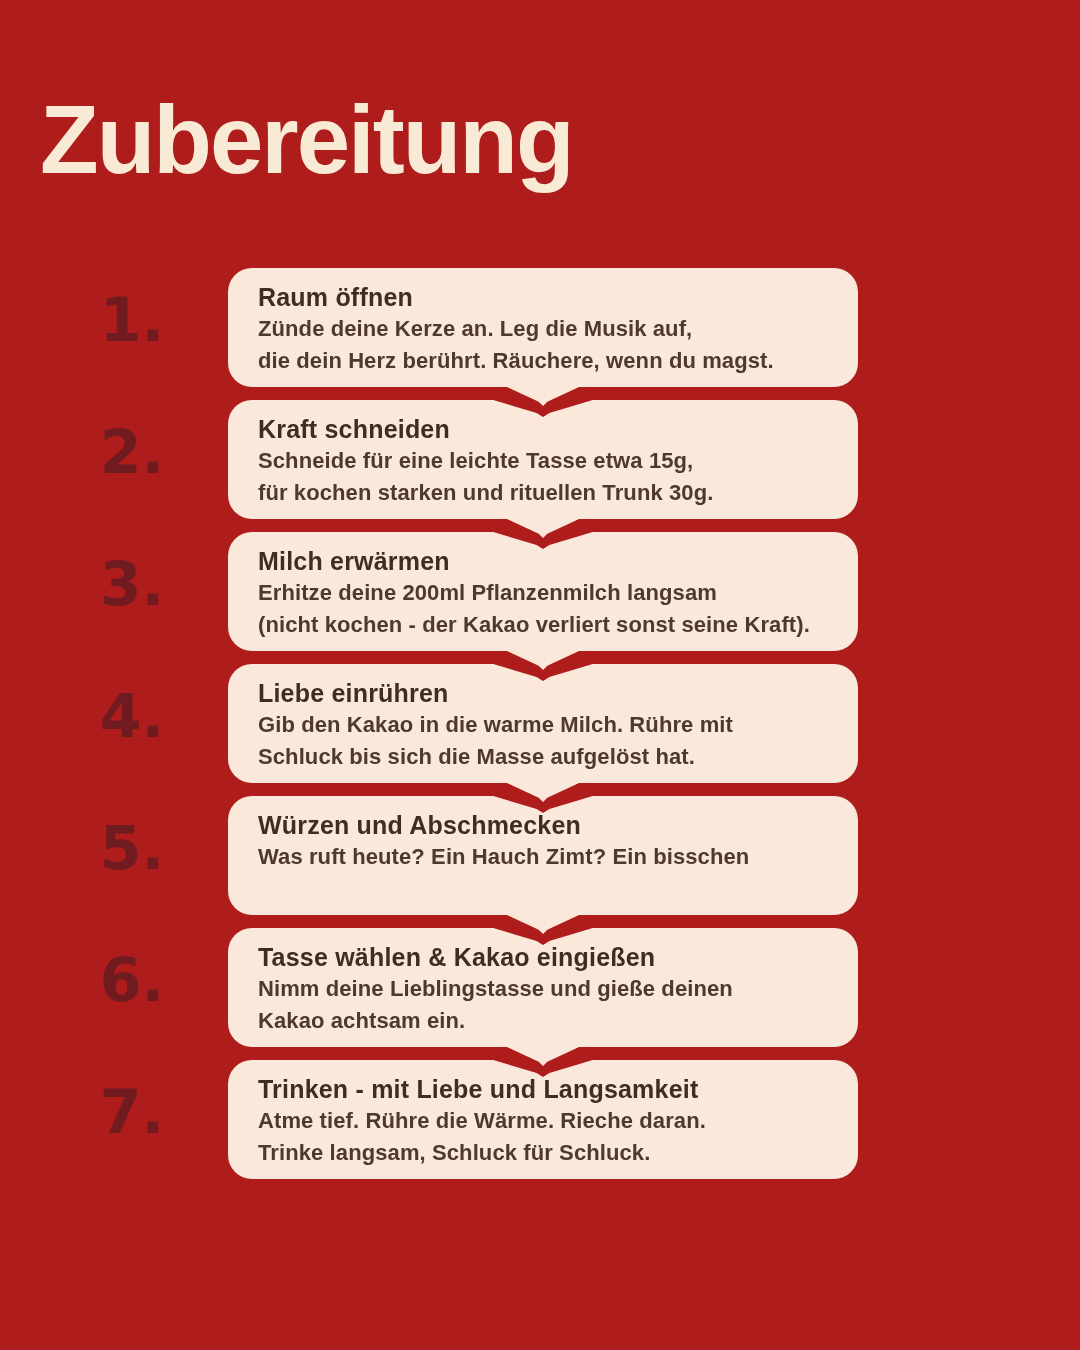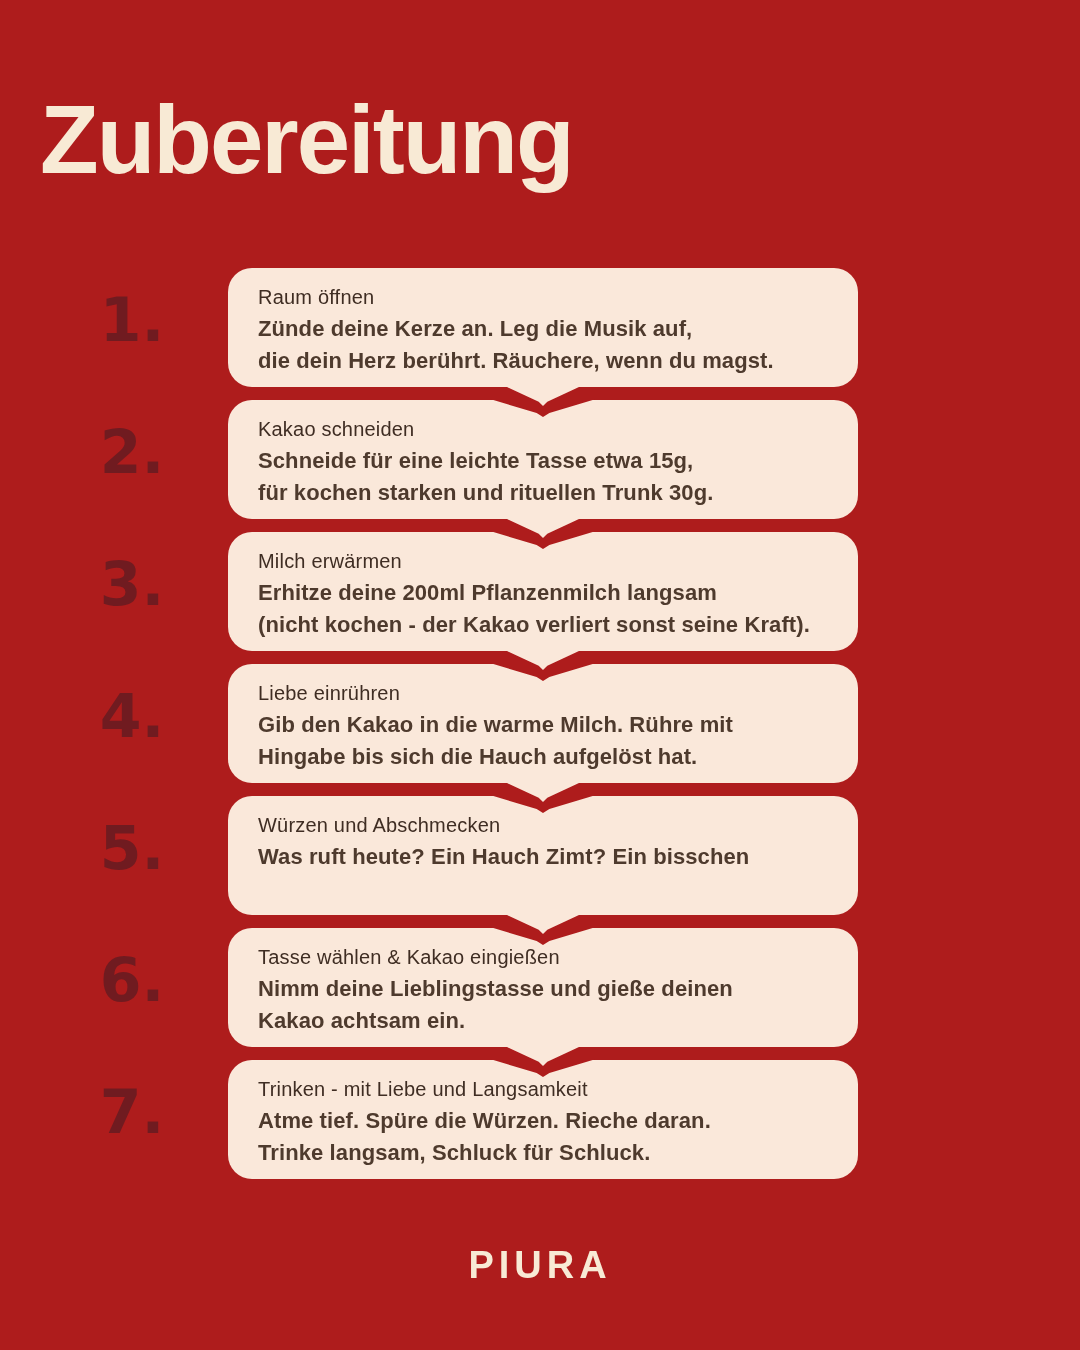--- a/index.html
+++ b/index.html
@@ -85,22 +85,22 @@
     background: var(--background);
   }
   .hang-shape {
     top: -13px;
     width: 72px;
     height: 19px;
     background: var(--card-bg);
   }
 
   .step-title {
-    font-size: 20px;
-    font-weight: 400;
+    font-size: 25px;
+    font-weight: 700;
     color: var(--heading-text);
     line-height: 32px;
     letter-spacing: 0.2px;
   }
   .step-line {
     font-size: 22px;
     font-weight: 700;
     color: var(--body-text);
     line-height: 32px;
     white-space: nowrap;
@@ -135,21 +135,21 @@
         <p class="step-line">Zünde deine Kerze an. Leg die Musik auf,</p>
         <p class="step-line">die dein Herz berührt. Räuchere, wenn du magst.</p>
       </div>
     </section>
 
     <section class="step-row">
       <div class="step-number">2.</div>
       <div class="step-card">
         <span class="shape notch-shape"></span>
         <span class="shape hang-shape"></span>
-        <h3 class="step-title">Kakao schneiden</h3>
+        <h3 class="step-title">Kraft schneiden</h3>
         <p class="step-line">Schneide für eine leichte Tasse etwa 15g,</p>
         <p class="step-line">für kochen starken und rituellen Trunk 30g.</p>
       </div>
     </section>
 
     <section class="step-row">
       <div class="step-number">3.</div>
       <div class="step-card">
         <span class="shape notch-shape"></span>
         <span class="shape hang-shape"></span>
@@ -159,21 +159,21 @@
       </div>
     </section>
 
     <section class="step-row">
       <div class="step-number">4.</div>
       <div class="step-card">
         <span class="shape notch-shape"></span>
         <span class="shape hang-shape"></span>
         <h3 class="step-title">Liebe einrühren</h3>
         <p class="step-line">Gib den Kakao in die warme Milch. Rühre mit</p>
-        <p class="step-line">Hingabe bis sich die Hauch aufgelöst hat.</p>
+        <p class="step-line">Schluck bis sich die Masse aufgelöst hat.</p>
       </div>
     </section>
 
     <section class="step-row">
       <div class="step-number">5.</div>
       <div class="step-card">
         <span class="shape notch-shape"></span>
         <span class="shape hang-shape"></span>
         <h3 class="step-title">Würzen und Abschmecken</h3>
         <p class="step-line">Was ruft heute? Ein Hauch Zimt? Ein bisschen</p>
@@ -190,22 +190,21 @@
         <p class="step-line">Kakao achtsam ein.</p>
       </div>
     </section>
 
     <section class="step-row">
       <div class="step-number">7.</div>
       <div class="step-card">
         <span class="shape notch-shape"></span>
         <span class="shape hang-shape"></span>
         <h3 class="step-title">Trinken - mit Liebe und Langsamkeit</h3>
-        <p class="step-line">Atme tief. Spüre die Würzen. Rieche daran.</p>
+        <p class="step-line">Atme tief. Rühre die Wärme. Rieche daran.</p>
         <p class="step-line">Trinke langsam, Schluck für Schluck.</p>
       </div>
     </section>
 
   </div>
 
-  <div class="brand-footer">PIURA</div>
 
 </div>
 
 </body></html>

